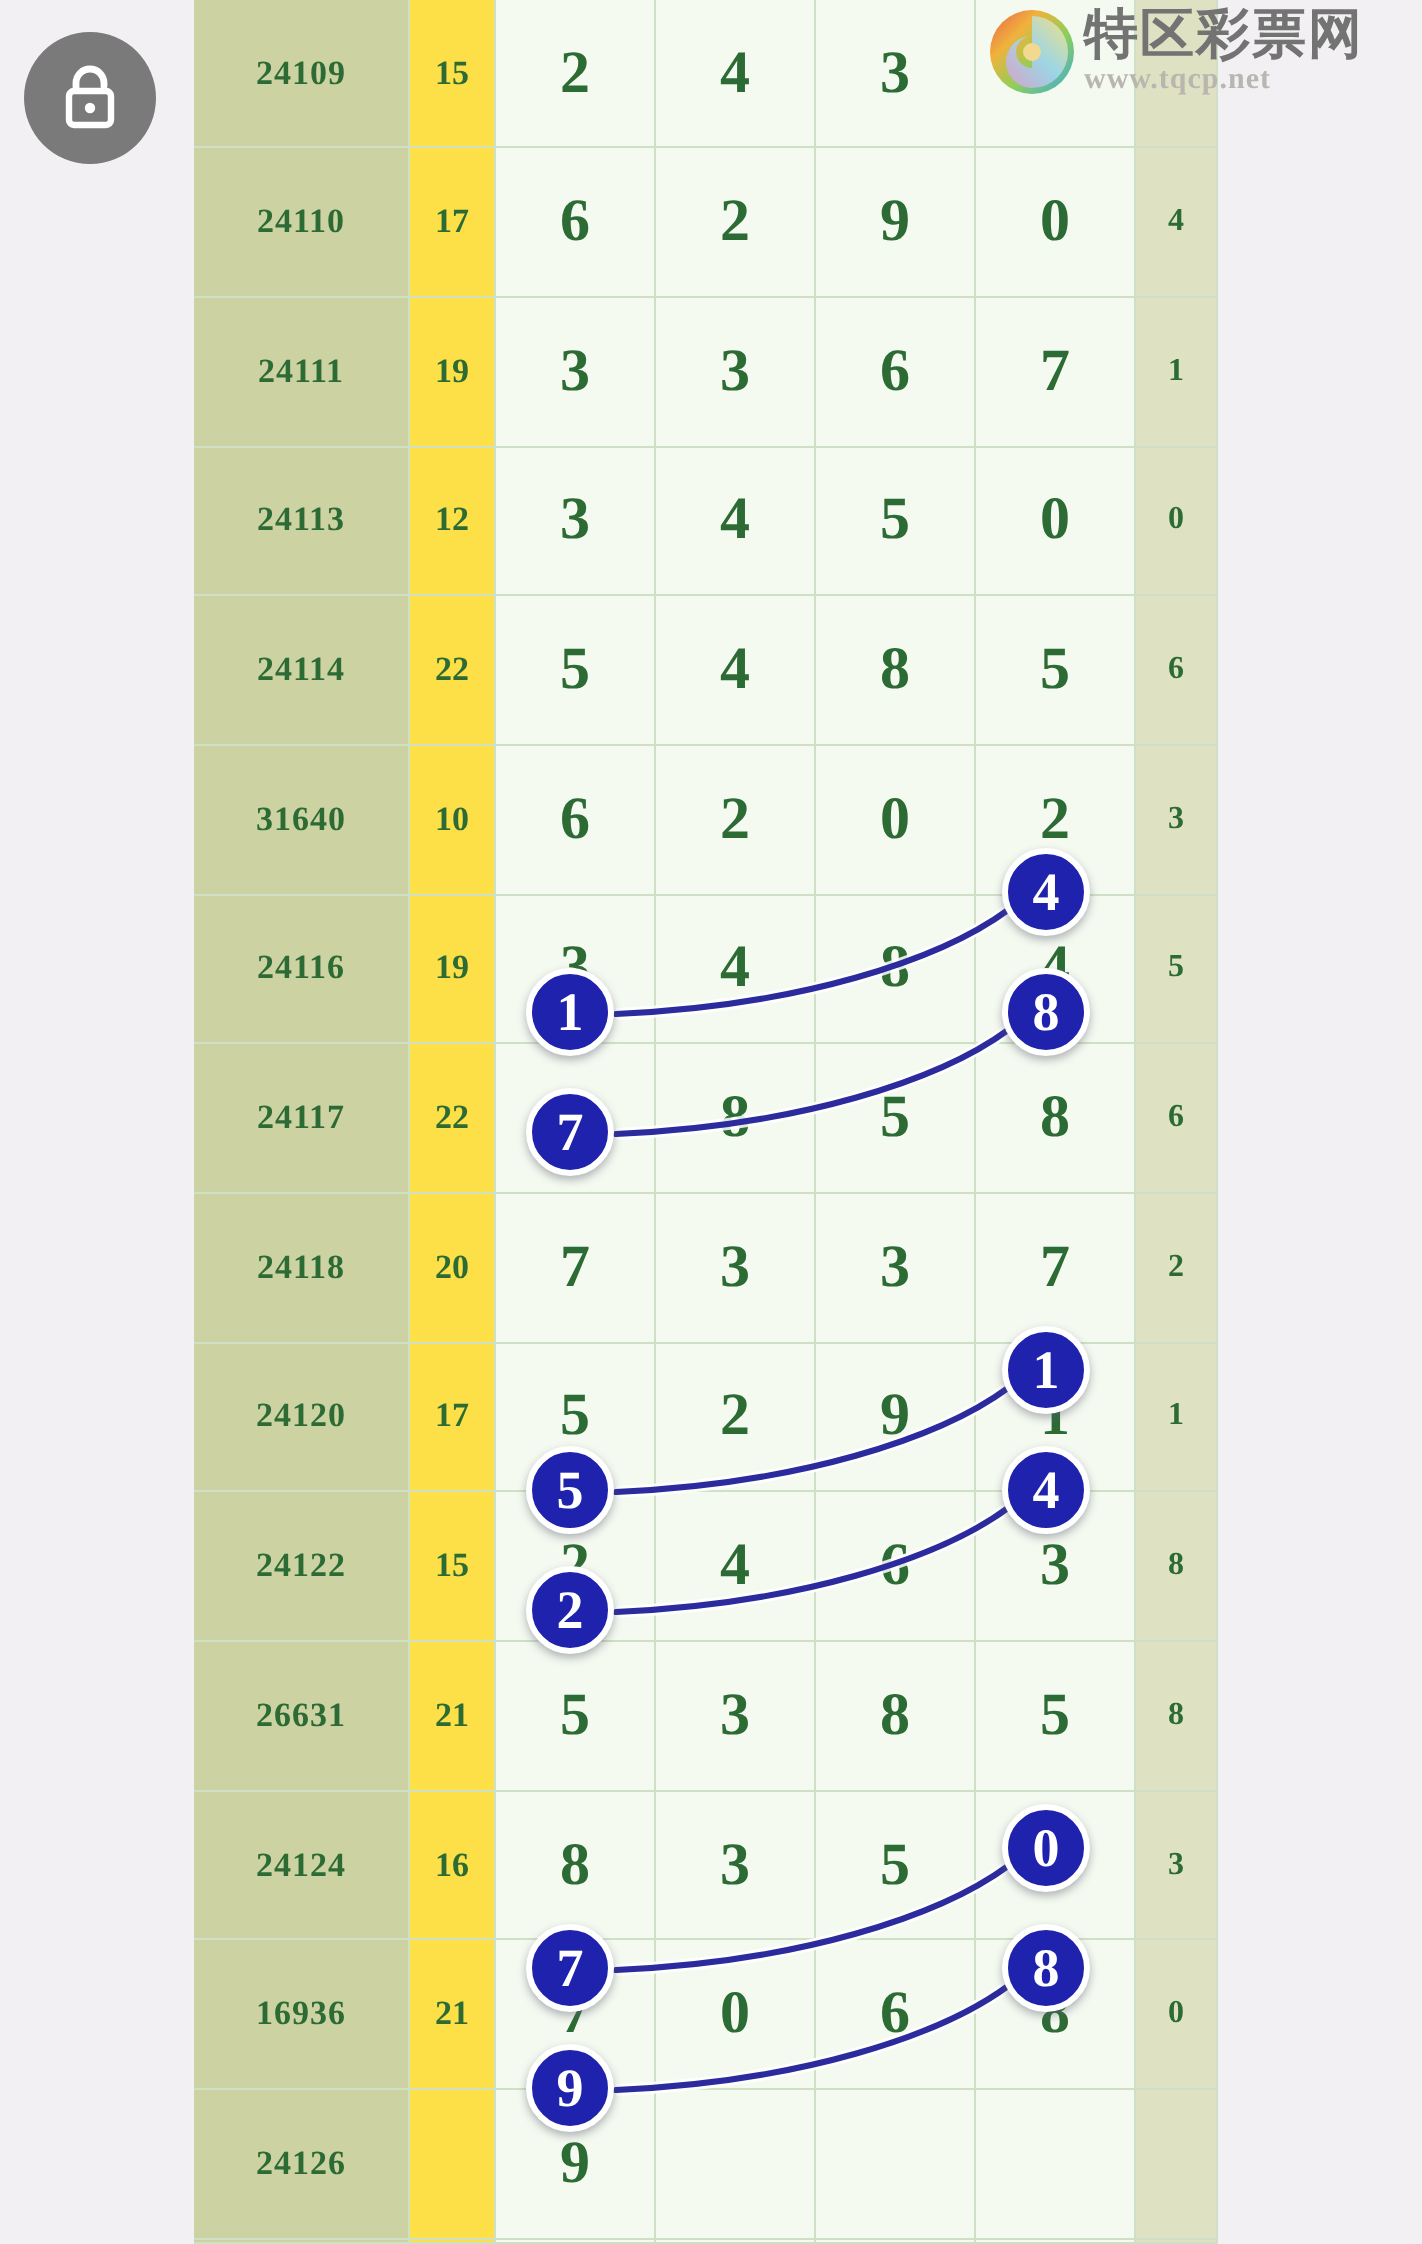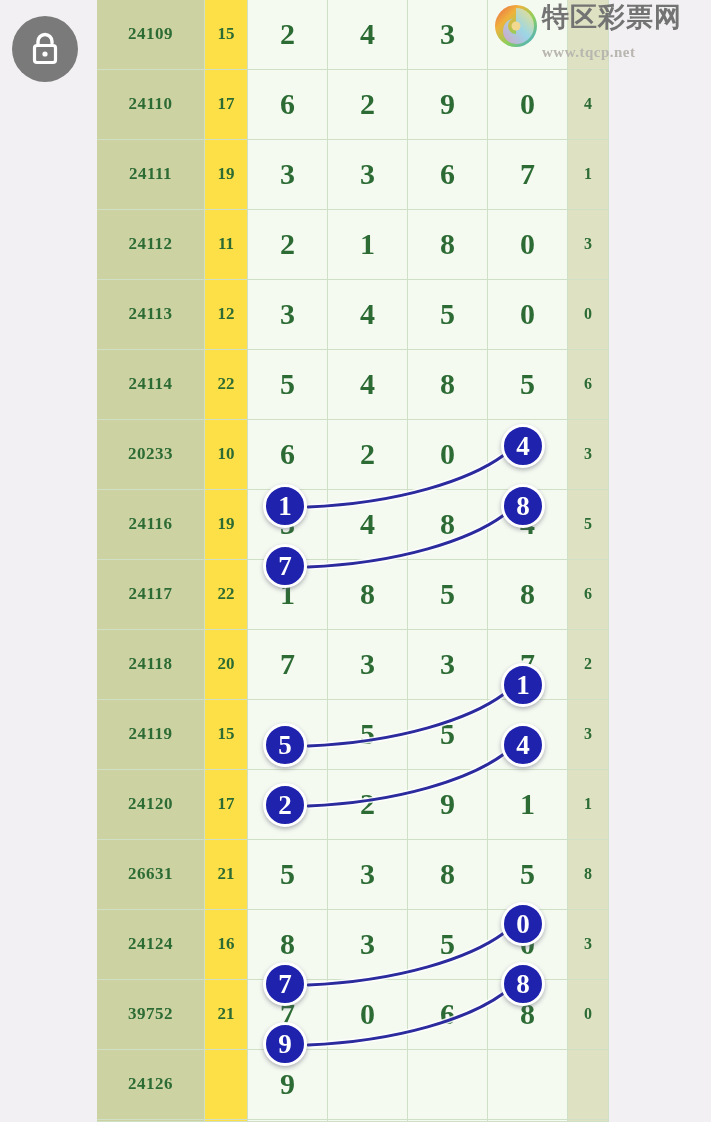--- a/index.html
+++ b/index.html
@@ -110,21 +110,21 @@
   }
   #wm-title {
     font-family: "Liberation Sans", "DejaVu Sans", sans-serif;
     font-size: 27px;
     font-weight: bold;
     color: #737373;
     letter-spacing: 1px;
     white-space: nowrap;
   }
   #wm-url {
-    margin-top: 14px;
+    margin-top: 2px;
     font-family: "Liberation Serif", "DejaVu Serif", serif;
     font-size: 15px;
     font-weight: bold;
     color: #b9b6b0;
     letter-spacing: .5px;
     white-space: nowrap;
   }
 </style>
 </head>
 <body>
@@ -162,48 +162,39 @@
       <tr class="grp-end">
         <td class="c-issue">24111</td>
         <td class="c-sum">19</td>
         <td class="c-ball">3</td>
         <td class="c-ball">3</td>
         <td class="c-ball">6</td>
         <td class="c-ball last">7</td>
         <td class="c-tail">1</td>
       </tr>
       <tr>
-        <td class="c-issue">24112</td>
-        <td class="c-sum">11</td>
-        <td class="c-ball">2</td>
-        <td class="c-ball">1</td>
-        <td class="c-ball">8</td>
-        <td class="c-ball last">0</td>
-        <td class="c-tail">3</td>
-      </tr>
-      <tr>
         <td class="c-issue">24113</td>
         <td class="c-sum">12</td>
         <td class="c-ball">3</td>
         <td class="c-ball">4</td>
         <td class="c-ball">5</td>
         <td class="c-ball last">0</td>
         <td class="c-tail">0</td>
       </tr>
       <tr>
         <td class="c-issue">24114</td>
         <td class="c-sum">22</td>
         <td class="c-ball">5</td>
         <td class="c-ball">4</td>
         <td class="c-ball">8</td>
         <td class="c-ball last">5</td>
         <td class="c-tail">6</td>
       </tr>
       <tr class="grp-end">
-        <td class="c-issue">20233</td>
+        <td class="c-issue">31640</td>
         <td class="c-sum">10</td>
         <td class="c-ball">6</td>
         <td class="c-ball">2</td>
         <td class="c-ball">0</td>
         <td class="c-ball last">2</td>
         <td class="c-tail">3</td>
       </tr>
       <tr>
         <td class="c-issue">24116</td>
         <td class="c-sum">19</td>
@@ -224,58 +215,58 @@
       </tr>
       <tr>
         <td class="c-issue">24118</td>
         <td class="c-sum">20</td>
         <td class="c-ball">7</td>
         <td class="c-ball">3</td>
         <td class="c-ball">3</td>
         <td class="c-ball last">7</td>
         <td class="c-tail">2</td>
       </tr>
-      <tr class="grp-end">
-        <td class="c-issue">24119</td>
-        <td class="c-sum">15</td>
-        <td class="c-ball">2</td>
-        <td class="c-ball">5</td>
-        <td class="c-ball">5</td>
-        <td class="c-ball last">3</td>
-        <td class="c-tail">3</td>
-      </tr>
       <tr>
         <td class="c-issue">24120</td>
         <td class="c-sum">17</td>
         <td class="c-ball">5</td>
         <td class="c-ball">2</td>
         <td class="c-ball">9</td>
         <td class="c-ball last">1</td>
         <td class="c-tail">1</td>
       </tr>
+      <tr>
+        <td class="c-issue">24122</td>
+        <td class="c-sum">15</td>
+        <td class="c-ball">2</td>
+        <td class="c-ball">4</td>
+        <td class="c-ball">6</td>
+        <td class="c-ball last">3</td>
+        <td class="c-tail">8</td>
+      </tr>
       <tr class="grp-end">
         <td class="c-issue">26631</td>
         <td class="c-sum">21</td>
         <td class="c-ball">5</td>
         <td class="c-ball">3</td>
         <td class="c-ball">8</td>
         <td class="c-ball last">5</td>
         <td class="c-tail">8</td>
       </tr>
       <tr>
         <td class="c-issue">24124</td>
         <td class="c-sum">16</td>
         <td class="c-ball">8</td>
         <td class="c-ball">3</td>
         <td class="c-ball">5</td>
         <td class="c-ball last">0</td>
         <td class="c-tail">3</td>
       </tr>
       <tr>
-        <td class="c-issue">39752</td>
+        <td class="c-issue">16936</td>
         <td class="c-sum">21</td>
         <td class="c-ball">7</td>
         <td class="c-ball">0</td>
         <td class="c-ball">6</td>
         <td class="c-ball last">8</td>
         <td class="c-tail">0</td>
       </tr>
       <tr>
         <td class="c-issue">24126</td>
         <td class="c-sum"></td>

